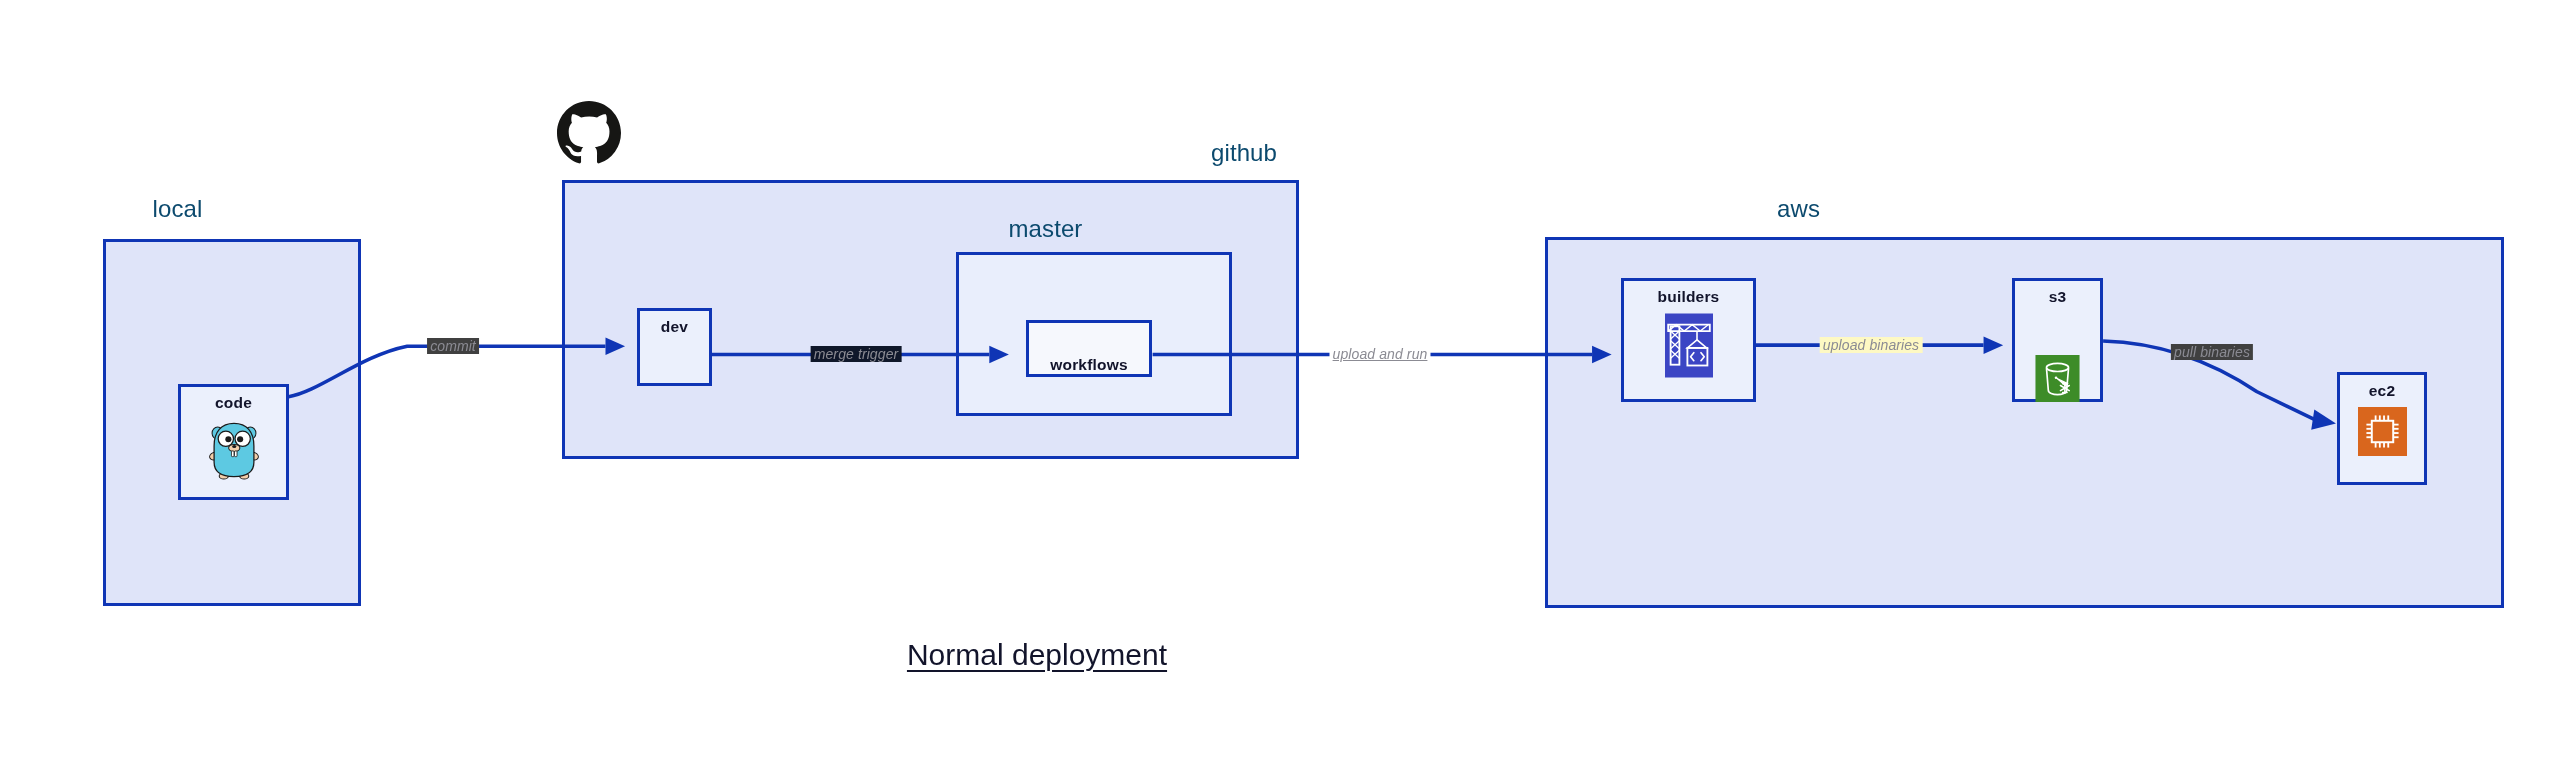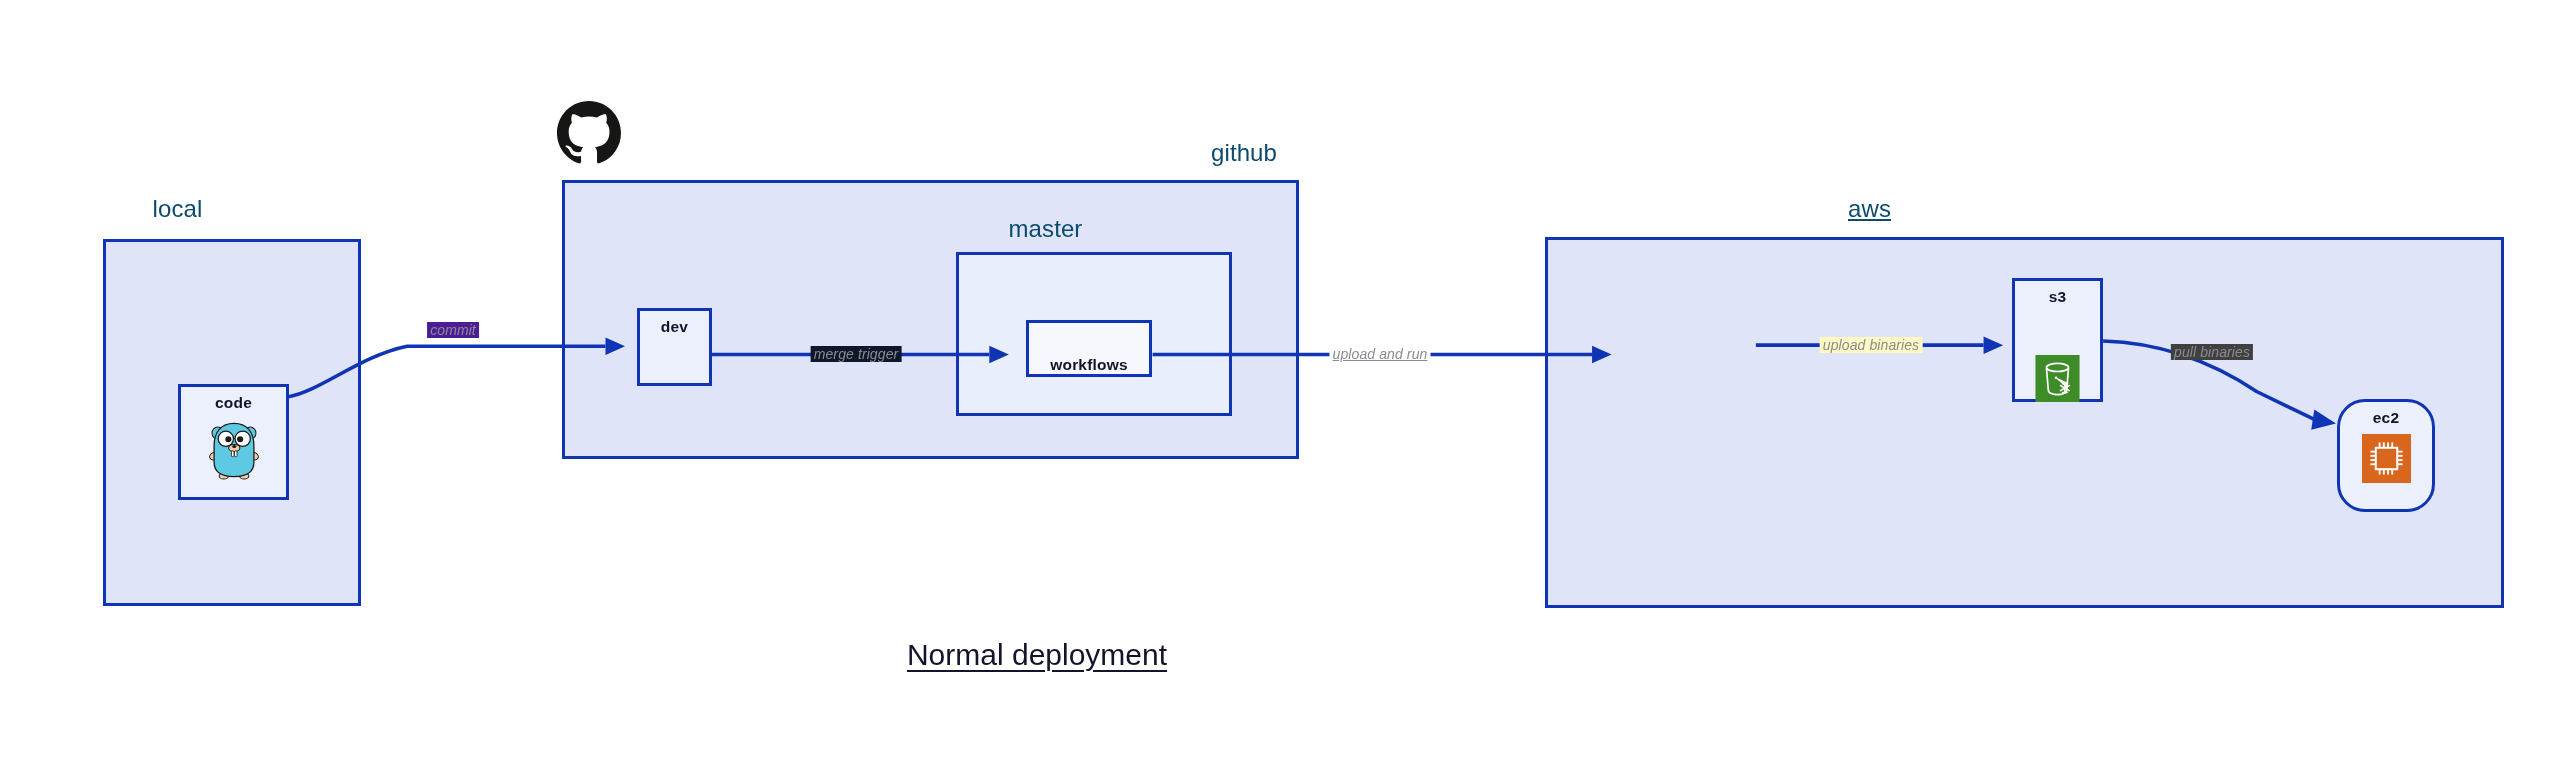--- a/index.html
+++ b/index.html
@@ -175,23 +175,44 @@
     <div class="node-label">dev</div>
   </div>
 
   <div class="group-label" style="left:953px; top:215px; width:185px; text-align:center;">master</div>
   <div class="group inner" id="g-master" style="left:956px; top:252px; width:276px; height:164px;"></div>
 
   <div class="node white" id="n-workflows" style="left:1026px; top:320px; width:126px; height:57px;">
     <div class="node-label" style="margin-top:33px;">workflows</div>
   </div>
 
-  <div class="group-label" style="left:1777px; top:195px; width:185px; text-align:center;text-decoration:underline;">aws</div>
+  <div class="group-label" style="left:1777px; top:195px; width:185px; text-align:left;">aws</div>
   <div class="group" id="g-aws" style="left:1545px; top:237px; width:959px; height:371px;"></div>
 
+  <div class="node" id="n-builders" style="left:1621px; top:278px; width:135px; height:124px;">
+    <div class="node-label">builders</div>
+    <div class="node-icon">
+      <svg width="48" height="65" viewBox="0 0 60 80" xmlns="http://www.w3.org/2000/svg">
+        <rect x="0" y="0" width="60" height="80" fill="#3b45c4"></rect>
+
+        <rect x="7" y="16" width="11" height="48" fill="none" stroke="#ffffff" stroke-width="2.3"></rect>
+        <path d="M7 22 L18 32 M18 22 L7 32 M7 34 L18 44 M18 34 L7 44 M7 46 L18 56 M18 46 L7 56" stroke="#ffffff" stroke-width="1.7" fill="none"></path>
+
+        <path d="M4 14 L56 14 L56 22 L4 22 Z" fill="none" stroke="#ffffff" stroke-width="2.3"></path>
+        <path d="M4 22 L14 14 L24 22 L34 14 L44 22 L54 14" fill="none" stroke="#ffffff" stroke-width="1.7"></path>
+
+        <line x1="40" y1="22" x2="40" y2="33" stroke="#ffffff" stroke-width="2"></line>
+        <path d="M40 33 L28 43 L52 43 Z" fill="none" stroke="#ffffff" stroke-width="2"></path>
+
+        <rect x="28" y="43" width="25" height="22" fill="none" stroke="#ffffff" stroke-width="2.3"></rect>
+        <path d="M36 49 L32 54 L36 59" fill="none" stroke="#ffffff" stroke-width="2.1" stroke-linecap="round" stroke-linejoin="round"></path>
+        <path d="M45 49 L49 54 L45 59" fill="none" stroke="#ffffff" stroke-width="2.1" stroke-linecap="round" stroke-linejoin="round"></path>
+      </svg>
+    </div>
+  </div>
 
   <div class="node" id="n-s3" style="left:2012px; top:278px; width:91px; height:124px;gap:42px;">
     <div class="node-label">s3</div>
     <div class="node-icon">
       <svg width="45" height="47" viewBox="0 0 60 64" xmlns="http://www.w3.org/2000/svg">
         <rect x="0" y="0" width="60" height="64" fill="#3d8c28"></rect>
 
         <path d="M15 18 L17.5 48 C17.5 52 24 54 30 54 C36 54 42.5 52 42.5 48 L45 18" fill="none" stroke="#ffffff" stroke-width="2.3" stroke-linejoin="round"></path>
         <ellipse cx="30" cy="17" rx="15" ry="5.5" fill="none" stroke="#ffffff" stroke-width="2.3"></ellipse>
 
@@ -202,21 +223,21 @@
           <line x1="40" y1="38" x2="40" y2="52"></line>
           <line x1="34" y1="41.5" x2="46" y2="48.5"></line>
           <line x1="46" y1="41.5" x2="34" y2="48.5"></line>
           <line x1="37" y1="39" x2="43" y2="39"></line>
           <line x1="37" y1="51" x2="43" y2="51"></line>
         </g>
       </svg>
     </div>
   </div>
 
-  <div class="node" id="n-ec2" style="left:2337px; top:399px; width:98px; height:113px;border-radius:28px;">
+  <div class="node" id="n-ec2" style="left:2337px; top:372px; width:90px; height:113px;">
     <div class="node-label">ec2</div>
     <div class="node-icon">
       <svg width="49" height="49" viewBox="0 0 64 64" xmlns="http://www.w3.org/2000/svg">
         <rect x="0" y="0" width="64" height="64" fill="#d9661d"></rect>
         <rect x="18" y="18" width="28" height="28" fill="none" stroke="#ffffff" stroke-width="2.6"></rect>
         <g stroke="#ffffff" stroke-width="2.4" stroke-linecap="butt">
           <line x1="23" y1="11" x2="23" y2="18"></line>
           <line x1="28.5" y1="11" x2="28.5" y2="18"></line>
           <line x1="34" y1="11" x2="34" y2="18"></line>
           <line x1="39.5" y1="11" x2="39.5" y2="18"></line>
@@ -248,21 +269,21 @@
     <path class="edge-line" d="M2237 688 L3090 688"></path>
     <polygon class="edge-head" points="3090,671 3128,688 3090,705"></polygon>
 
     <path class="edge-line" d="M3408 670 L3850 670"></path>
     <polygon class="edge-head" points="3850,653 3888,670 3850,687"></polygon>
 
     <path class="edge-line" d="M4082 662 C4190 665 4290 700 4380 760 L4500 818"></path>
     <polygon class="edge-head" points="4492,795 4534,822 4486,834"></polygon>
   </svg>
 
-  <div class="edge-label" style="left:453px; top:330px; background:#4c1d95; padding:0 3.1px;">commit</div>
+  <div class="edge-label" style="left:453px; top:346px; background:#404040; padding:0 3.1px;">commit</div>
 
   <div class="edge-label" style="left:856px; top:354px; background:#0f172a; padding:0 3.1px;">merge trigger</div>
 
   <div class="edge-label" style="left:1380px; top:354px; background:#ffffff; padding:0 3.1px;text-decoration:underline;">upload and run</div>
 
   <div class="edge-label" style="left:1871px; top:345px; background:#fef9c3; padding:0 3.1px;">upload binaries</div>
 
   <div class="edge-label" style="left:2200px; top:352px; background:#404040; padding:0 3.1px;margin-left:12px;">pull binaries</div>
 
   <div id="diagram-title">

